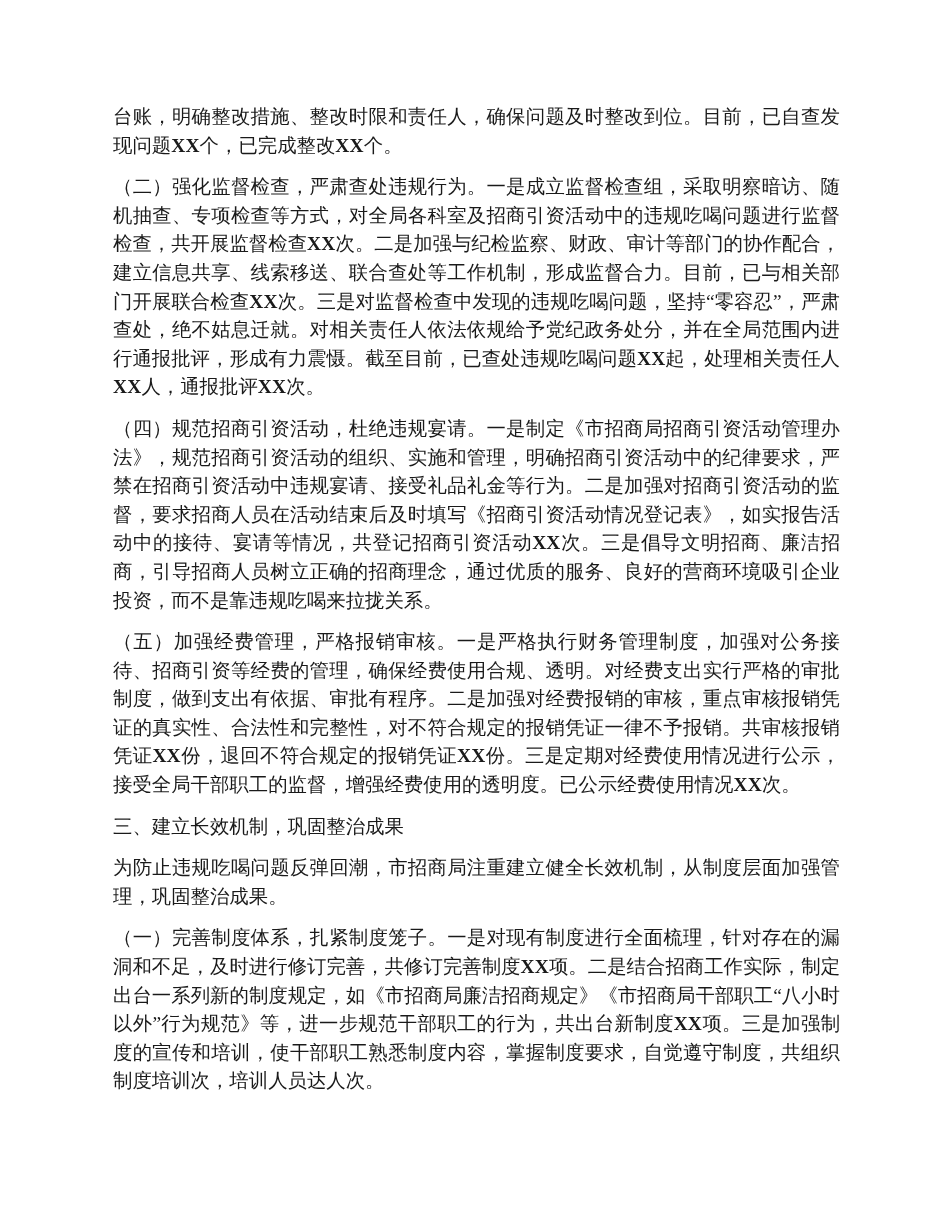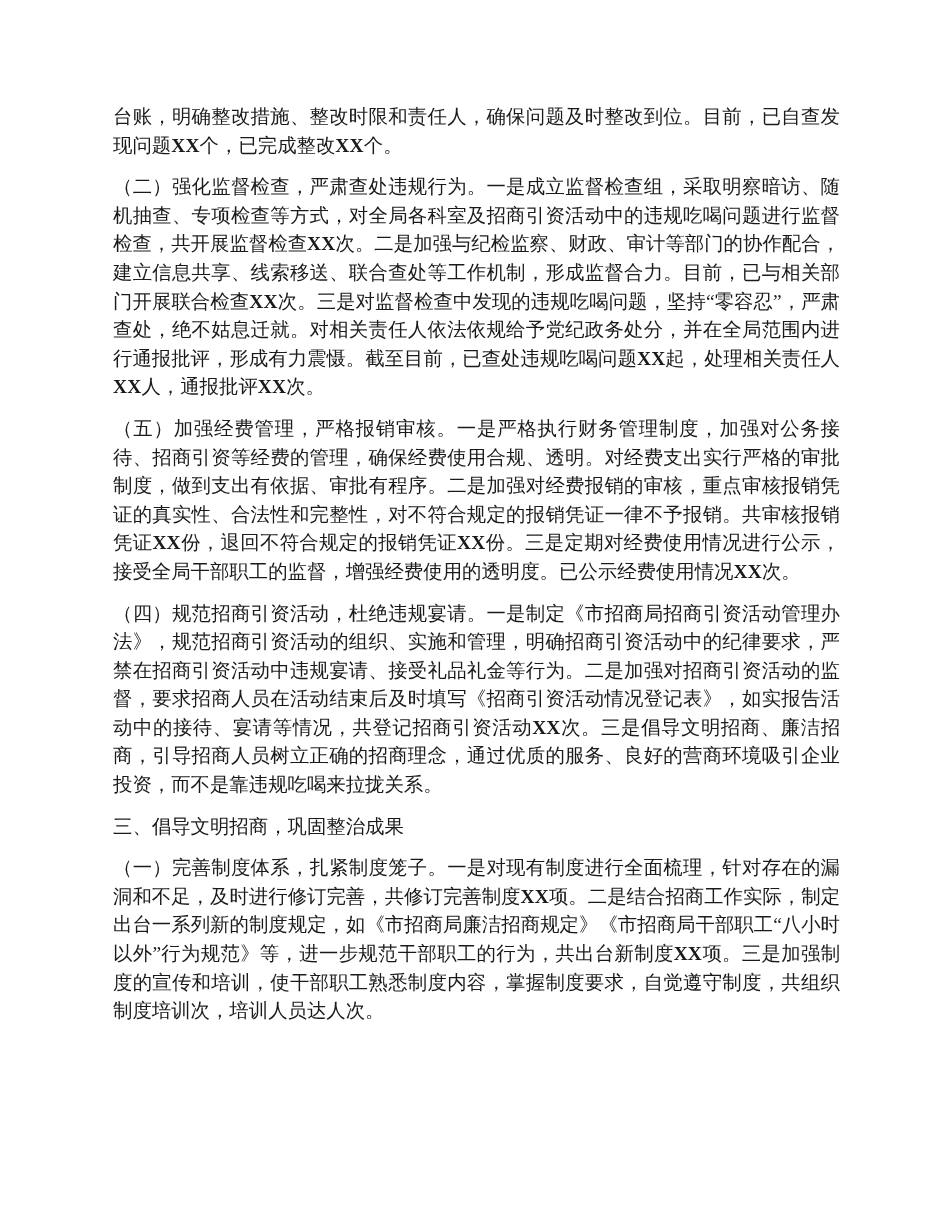--- a/index.html
+++ b/index.html
@@ -60,23 +60,24 @@
 <body>
 
 <div id="page">
   <div id="doc-body">
 
     <p class="para">台账，明确整改措施、整改时限和责任人，确保问题及时整改到位。目前，已自查发现问题<b class="lat">XX</b>个，已完成整改<b class="lat">XX</b>个。</p>
 
     <p class="para">（二）强化监督检查，严肃查处违规行为。<b>一是</b>成立监督检查组，采取明察暗访、随机抽查、专项检查等方式，对全局各科室及招商引资活动中的违规吃喝问题进行监督检查，共开展监督检查<b class="lat">XX</b>次。<b>二是</b>加强与纪检监察、财政、审计等部门的协作配合，建立信息共享、线索移送、联合查处等工作机制，形成监督合力。目前，已与相关部门开展联合检查<b class="lat">XX</b>次。<b>三是</b>对监督检查中发现的违规吃喝问题，坚持“零容忍”，严肃查处，绝不姑息迁就。对相关责任人依法依规给予党纪政务处分，并在全局范围内进行通报批评，形成有力震慑。截至目前，已查处违规吃喝问题<b class="lat">XX</b>起，处理相关责任人<b class="lat">XX</b>人，通报批评<b class="lat">XX</b>次。</p>
 
 
+    <p class="para">（四）规范招商引资活动，杜绝违规宴请。<b>一是</b>制定《市招商局招商引资活动管理办法》，规范招商引资活动的组织、实施和管理，明确招商引资活动中的纪律要求，严禁在招商引资活动中违规宴请、接受礼品礼金等行为。<b>二是</b>加强对招商引资活动的监督，要求招商人员在活动结束后及时填写《招商引资活动情况登记表》，如实报告活动中的接待、宴请等情况，共登记招商引资活动<b class="lat">XX</b>次。<b>三是</b>倡导文明招商、廉洁招商，引导招商人员树立正确的招商理念，通过优质的服务、良好的营商环境吸引企业投资，而不是靠违规吃喝来拉拢关系。</p>
+
     <p class="para">（五）加强经费管理，严格报销审核。<b>一是</b>严格执行财务管理制度，加强对公务接待、招商引资等经费的管理，确保经费使用合规、透明。对经费支出实行严格的审批制度，做到支出有依据、审批有程序。<b>二是</b>加强对经费报销的审核，重点审核报销凭证的真实性、合法性和完整性，对不符合规定的报销凭证一律不予报销。共审核报销凭证<b class="lat">XX</b>份，退回不符合规定的报销凭证<b class="lat">XX</b>份。<b>三是</b>定期对经费使用情况进行公示，接受全局干部职工的监督，增强经费使用的透明度。已公示经费使用情况<b class="lat">XX</b>次。</p>
 
-    <p class="para">（四）规范招商引资活动，杜绝违规宴请。<b>一是</b>制定《市招商局招商引资活动管理办法》，规范招商引资活动的组织、实施和管理，明确招商引资活动中的纪律要求，严禁在招商引资活动中违规宴请、接受礼品礼金等行为。<b>二是</b>加强对招商引资活动的监督，要求招商人员在活动结束后及时填写《招商引资活动情况登记表》，如实报告活动中的接待、宴请等情况，共登记招商引资活动<b class="lat">XX</b>次。<b>三是</b>倡导文明招商、廉洁招商，引导招商人员树立正确的招商理念，通过优质的服务、良好的营商环境吸引企业投资，而不是靠违规吃喝来拉拢关系。</p>
+    <p class="heading">三、建立长效机制，巩固整治成果</p>
 
-    <p class="heading">三、倡导文明招商，巩固整治成果</p>
-
+    <p class="para">为防止违规吃喝问题反弹回潮，市招商局注重建立健全长效机制，从制度层面加强管理，巩固整治成果。</p>
 
     <p class="para">（一）完善制度体系，扎紧制度笼子。<b>一是</b>对现有制度进行全面梳理，针对存在的漏洞和不足，及时进行修订完善，共修订完善制度<b class="lat">XX</b>项。<b>二是</b>结合招商工作实际，制定出台一系列新的制度规定，如《市招商局廉洁招商规定》《市招商局干部职工“八小时以外”行为规范》等，进一步规范干部职工的行为，共出台新制度<b class="lat">XX</b>项。<b>三是</b>加强制度的宣传和培训，使干部职工熟悉制度内容，掌握制度要求，自觉遵守制度，共组织制度培训次，培训人员达人次。</p>
 
   </div>
 </div>
 
 </body></html>

